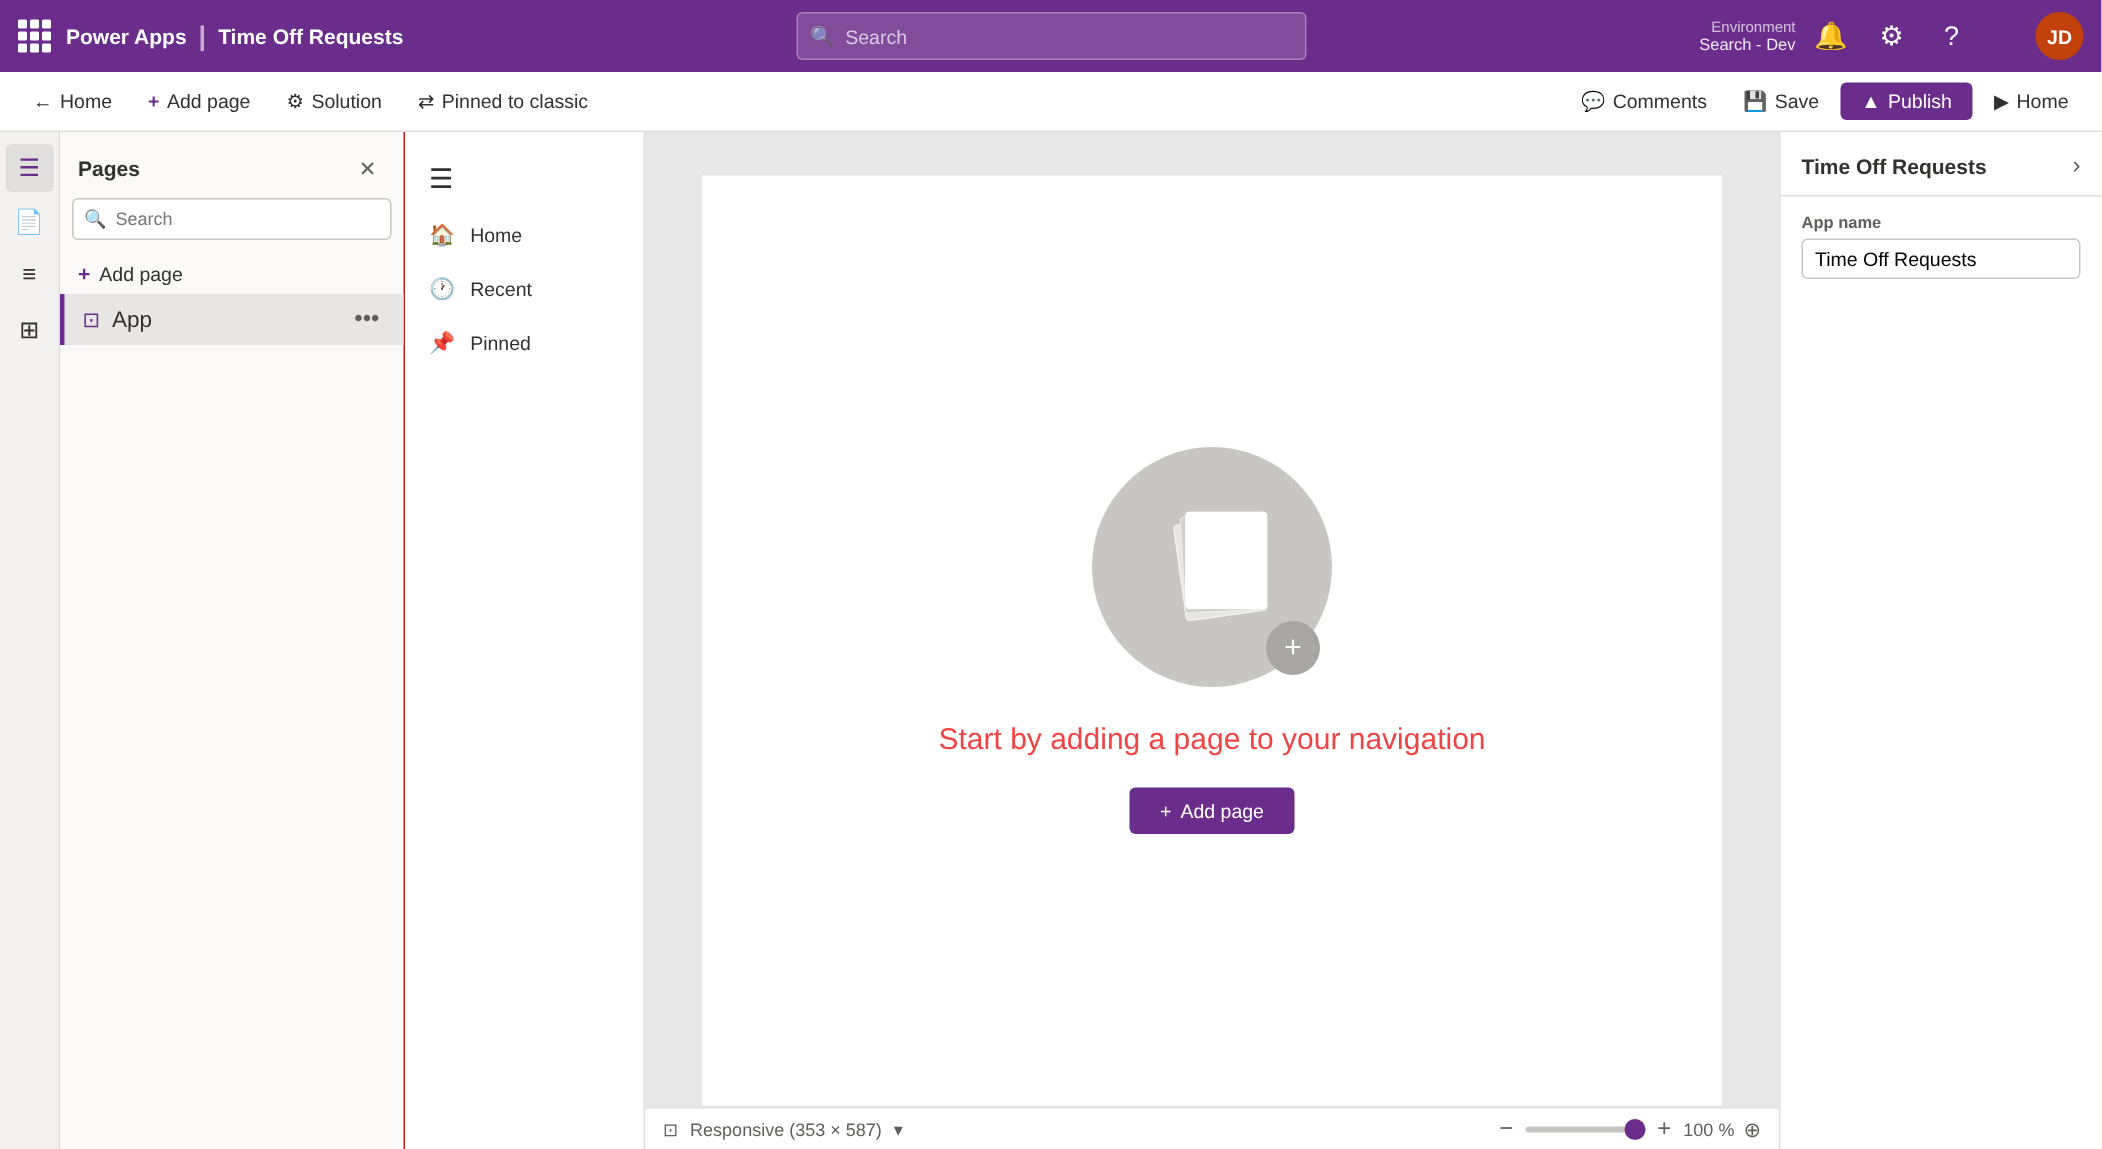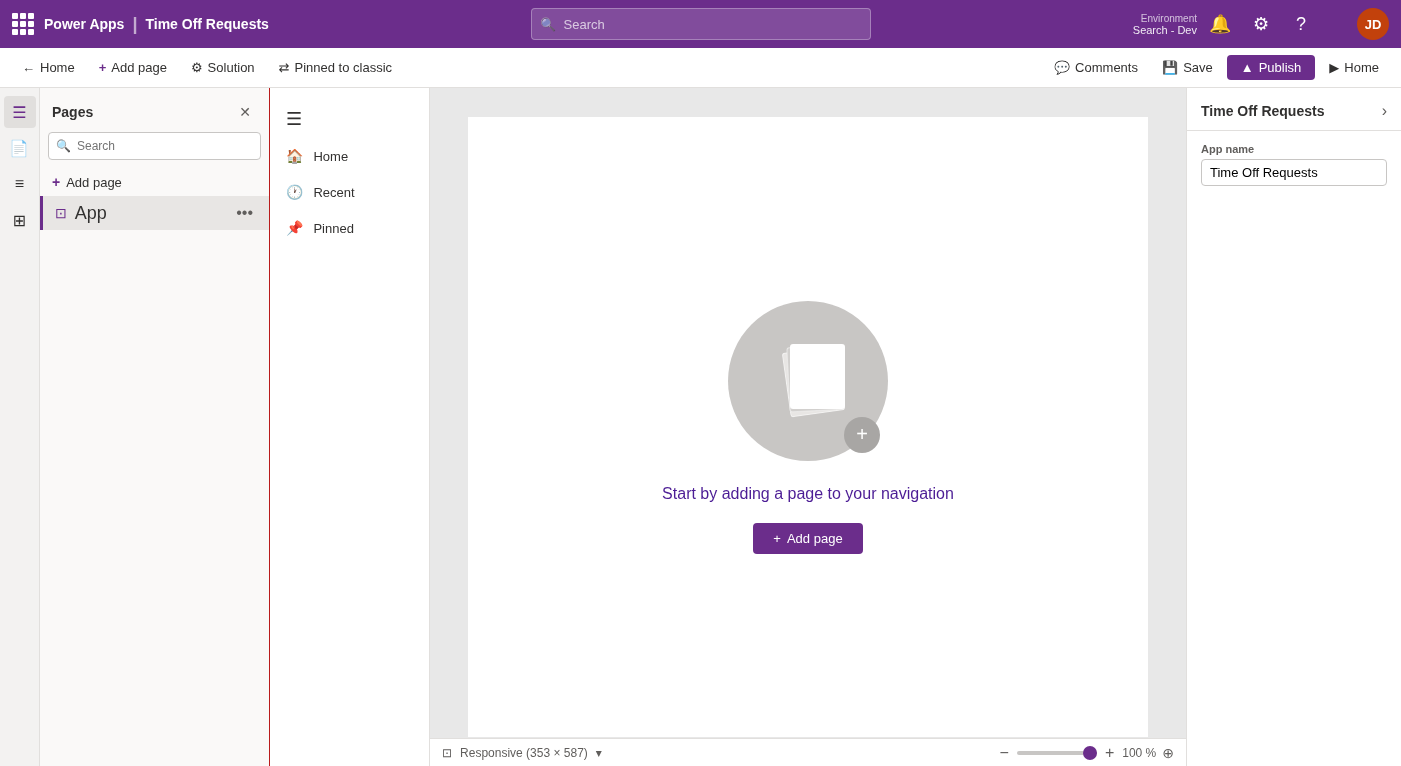--- a/index.html
+++ b/index.html
@@ -248,21 +248,21 @@
     .page-item {
       display: flex;
       align-items: center;
       gap: 8px;
       padding: 6px 12px;
       cursor: pointer;
       background: #e8e6e4;
       border-left: 3px solid #6b2d8b;
     }
     .page-item-icon { color: #6b2d8b; font-size: 14px; }
-    .page-item-label { font-size: 18px; color: #323130; flex: 1; }
+    .page-item-label { font-size: 15px; color: #323130; flex: 1; }
     .page-item-more {
       color: #605e5c;
       font-size: 16px;
       cursor: pointer;
       padding: 2px 4px;
       border-radius: 3px;
     }
 
     
     .nav-preview {
@@ -353,22 +353,22 @@
       background: #a8a6a4;
       border-radius: 50%;
       display: flex;
       align-items: center;
       justify-content: center;
       color: white;
       font-size: 20px;
       font-weight: 300;
     }
     .canvas-empty-text {
-      font-size: 16px;
-      color: #4c1d95;
+      font-size: 20px;
+      color: #ef4444;
       margin-bottom: 20px;
     }
     .canvas-add-page-btn {
       background: #6b2d8b;
       color: white;
       border: none;
       padding: 8px 20px;
       border-radius: 4px;
       cursor: pointer;
       font-size: 13px;

